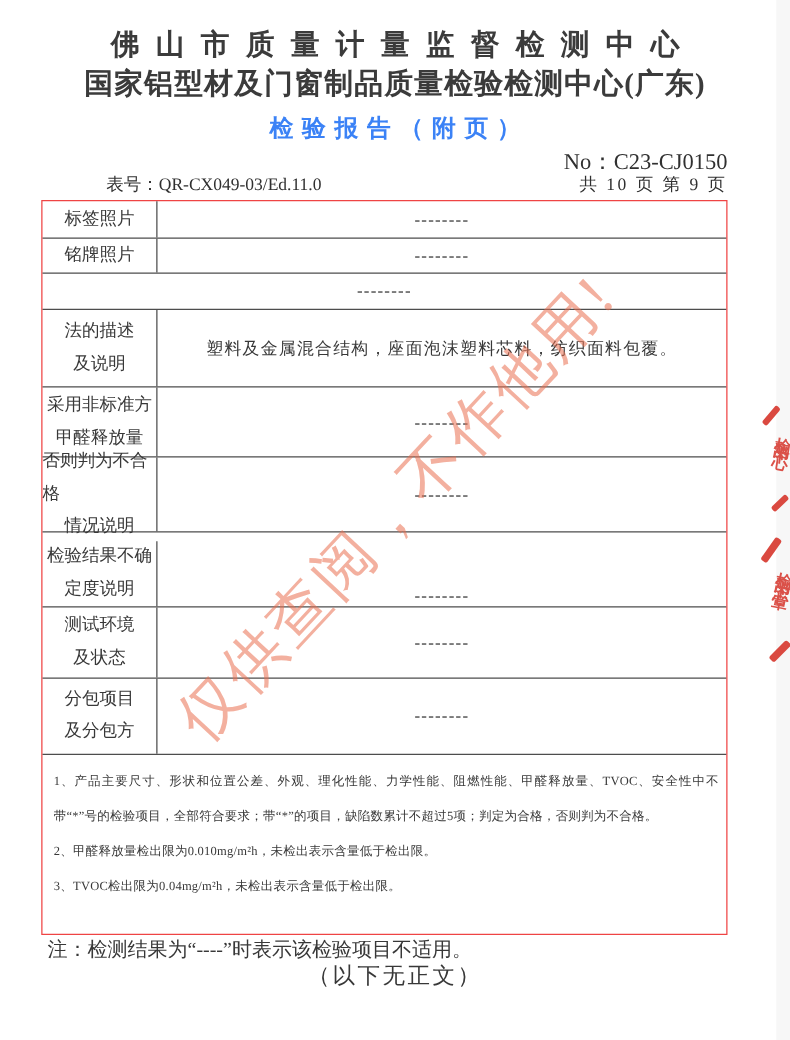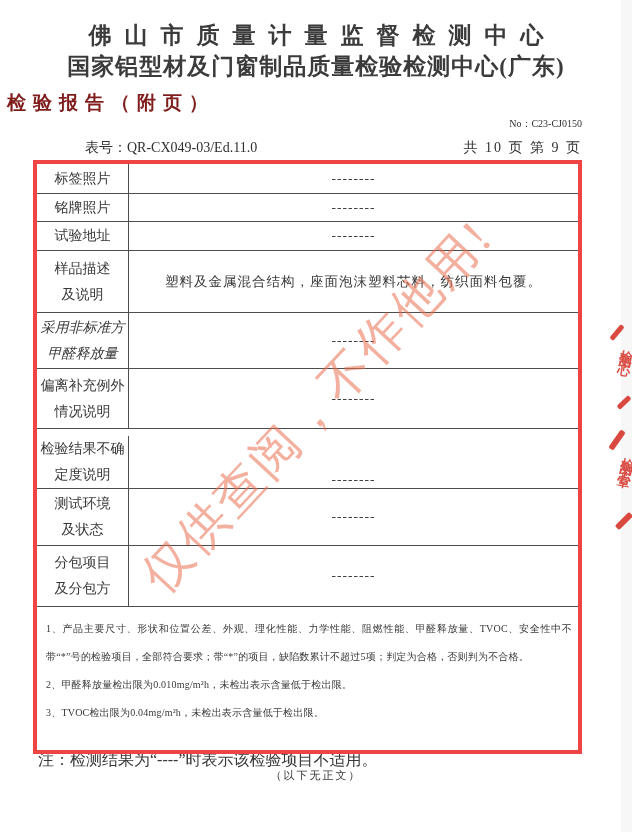--- a/index.html
+++ b/index.html
@@ -9,56 +9,56 @@
     font-family:"Liberation Serif","DejaVu Serif",serif;
   }
   .page{position:absolute;inset:0;}
   .scan-edge{position:absolute;top:0;right:0;bottom:0;width:11px;background:#f3f3f3;opacity:.65;z-index:0;}
 
   
   .hdr-line1{position:absolute;top:20px;left:0;width:100%;text-align:center;
     font-size:23px;font-weight:600;letter-spacing:13px;padding-left:13px;box-sizing:border-box;color:#3b3b3b;}
   .hdr-line2{position:absolute;top:51px;left:0;width:100%;text-align:center;
     font-size:23px;font-weight:600;letter-spacing:1px;color:#3b3b3b;}
-  .hdr-line3{position:absolute;top:90px;left:0;width:100%;
-    font-size:19px;font-weight:600;letter-spacing:7px;padding-left:7px;box-sizing:border-box;color:#7f1d1d;}
+  .hdr-line3{position:absolute;top:90px;left:0;width:100%;text-align:center;
+    font-size:19px;font-weight:600;letter-spacing:7px;padding-left:7px;box-sizing:border-box;color:#3b82f6;}
 
   
   .meta{position:absolute;left:33px;width:549px;}
-  .meta-no{top:117px;text-align:right;font-size:10px;}
+  .meta-no{top:117px;text-align:right;font-size:18px;}
   .meta-row{top:139px;font-size:14px;}
   .meta-row .form-no{position:absolute;left:52px;top:0;}
   .meta-row .page-line{position:absolute;right:0;top:0;letter-spacing:2px;}
 
   
   .rpt-table{position:absolute;left:33px;top:160px;width:549px;z-index:1;
-    border:4px solid #ef4444;box-sizing:border-box;}
+    border:1px solid #ef4444;box-sizing:border-box;}
   .trow{display:flex;border-bottom:1px solid #4d4d4d;box-sizing:border-box;}
   .trow:last-child{border-bottom:none;}
   .cell{box-sizing:border-box;}
   .lcell{width:92px;border-right:1px solid #4d4d4d;display:flex;flex-direction:column;
     align-items:center;justify-content:center;font-size:14px;line-height:26px;color:#383838;}
   .vcell{flex:1;display:flex;align-items:center;justify-content:center;
     font-size:13.5px;color:#383838;letter-spacing:1px;text-align:center;padding:0 8px;}
   .trow:nth-child(1){height:30px;}
   .trow:nth-child(2){height:28px;}
   .trow:nth-child(3){height:29px;}
   .trow:nth-child(4){height:62px;}
-  .trow:nth-child(5){height:56px;font-style:italic;}
+  .trow:nth-child(5){height:56px;}
   .trow:nth-child(6){height:60px;}
   .trow:nth-child(7){height:60px;align-items:flex-end;}
   .trow:nth-child(8){height:57px;}
   .trow:nth-child(9){height:61px;}
   .trow-remarks{height:143px;}
   .remarks-cell{flex:1;box-sizing:border-box;padding:8px 6px 0 9px;display:block;}
   .remarks-cell p{margin:0;font-size:10px;line-height:28px;letter-spacing:0.2px;color:#383838;text-align:justify;}
 
   
   .foot-note{position:absolute;left:38px;top:750px;font-size:16px;color:#383838;}
-  .foot-end{position:absolute;left:0;top:768px;width:100%;text-align:center;font-size:11px;letter-spacing:2px;color:#383838;}
+  .foot-end{position:absolute;left:0;top:768px;width:100%;text-align:center;font-size:18px;letter-spacing:2px;color:#383838;}
 
   
   .watermark{position:absolute;left:318px;top:406px;transform:translate(-50%,-50%) rotate(-47deg);
     white-space:nowrap;font-size:49px;letter-spacing:3px;color:rgba(233,112,80,0.55);
     z-index:5;pointer-events:none;font-weight:400;}
 
   
   .seal-text{position:absolute;writing-mode:vertical-rl;color:#d6352b;font-weight:bold;
     z-index:6;letter-spacing:4px;opacity:.85;}
   .seal-text.s1{right:-4px;top:340px;font-size:13px;transform:rotate(9deg);}
@@ -96,45 +96,42 @@
     </div>
 
     <div class="trow">
       <div class="cell lcell">
         <div>铭牌照片</div>
       </div>
       <div class="cell vcell">--------</div>
     </div>
 
     <div class="trow">
-      <div class="cell lcell">
-        <div>试验地址</div>
-      </div>
       <div class="cell vcell">--------</div>
     </div>
 
     <div class="trow">
       <div class="cell lcell">
-        <div>样品描述</div>
+        <div>法的描述</div>
         <div>及说明</div>
       </div>
       <div class="cell vcell">塑料及金属混合结构，座面泡沫塑料芯料，纺织面料包覆。</div>
     </div>
 
     <div class="trow">
       <div class="cell lcell">
         <div>采用非标准方</div>
         <div>甲醛释放量</div>
       </div>
       <div class="cell vcell">--------</div>
     </div>
 
     <div class="trow">
       <div class="cell lcell">
-        <div>偏离补充例外</div>
+        <div>否则判为不合格</div>
         <div>情况说明</div>
       </div>
       <div class="cell vcell">--------</div>
     </div>
 
     <div class="trow">
       <div class="cell lcell">
         <div>检验结果不确</div>
         <div>定度说明</div>
       </div>

